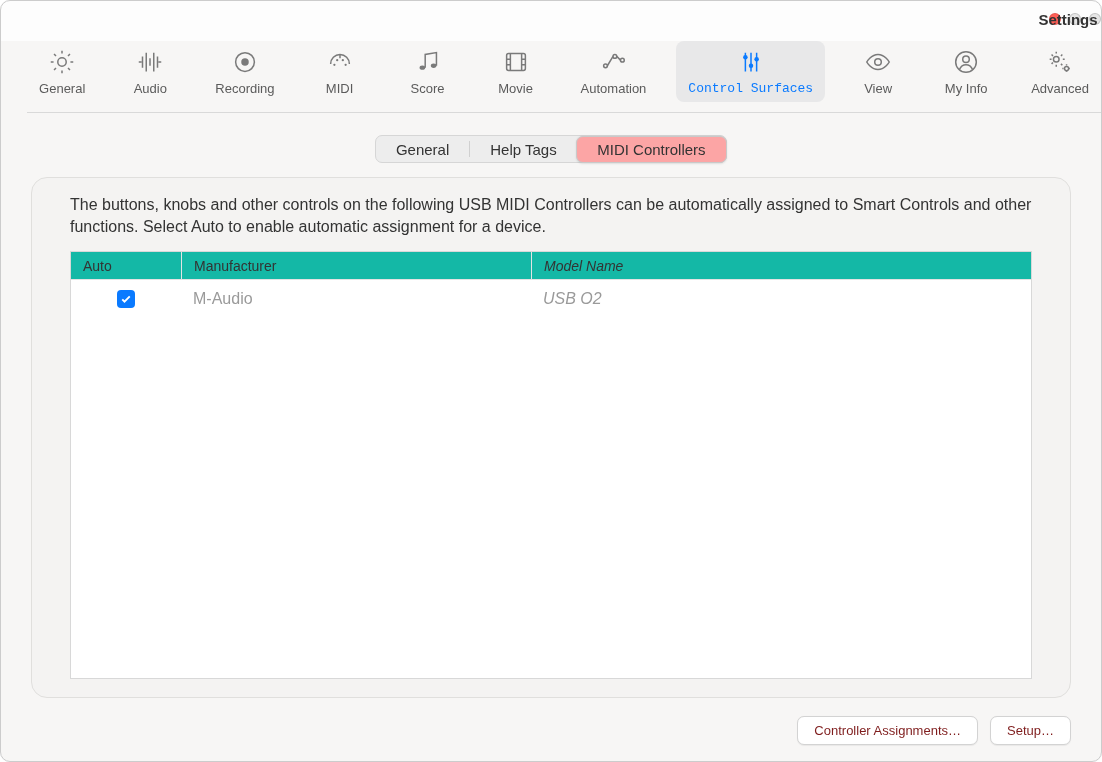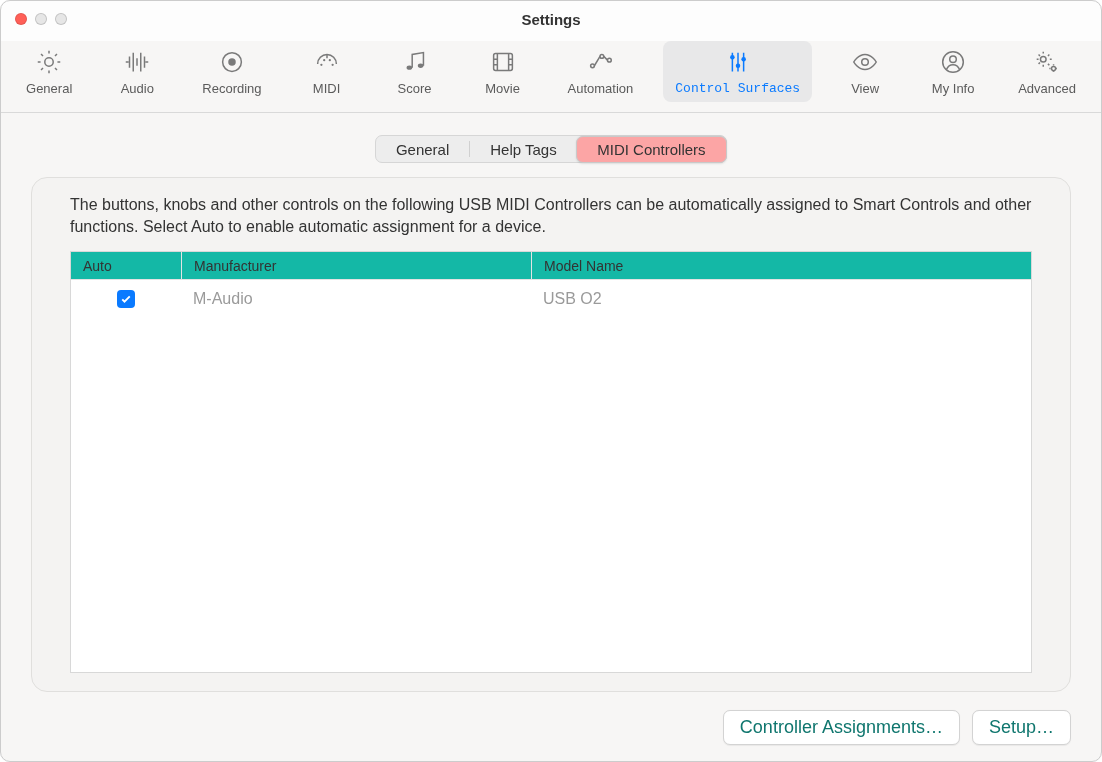--- a/index.html
+++ b/index.html
@@ -14,20 +14,21 @@
     }
     .window {
       width: 1102px;
       height: 762px;
       background: linear-gradient(to bottom, #fdfdfd 0, #fdfdfd 40px, #f7f6f5 40px);
       border: 1px solid #ccc;
       border-radius: 10px;
       display: flex;
       flex-direction: column;
       box-shadow: 0 0 1px rgba(0,0,0,.1);
+      align-items: flex-end;
     }
     .titlebar {
       height: 36px;
       display: flex;
       align-items: center;
       position: relative;
       border-bottom: none;
     }
     .traffic {
       display: flex;
@@ -89,39 +90,39 @@
     .thead {
       display:flex; height:28px; align-items:stretch;
       font-size:14px; color:#333;
       border-bottom:1px solid #e3e3e3;
       background:#14b8a6;
     }
     .th { display:flex; align-items:center; padding:0 12px; }
     .th + .th { border-left:1px solid #e3e3e3; }
     .col-auto { width:110px; }
     .col-mfr  { width:350px; }
-    .col-model{ flex:1; }
+    .col-model{ flex:1;font-style:italic; }
     .tbody { flex:1; display:flex; flex-direction:row; }
     .tr {
       display:flex; height:38px; align-items:center; font-size:16px; color:#9a9a9a;
     }
     .tr:nth-child(odd){ background:#fff; }
     .tr:nth-child(even){ background:#f5f5f5; }
     .td { padding:0 12px; display:flex; align-items:center; }
     .chk {
       width:18px; height:18px; border-radius:4px; background:#0a7aff;
       display:flex; align-items:center; justify-content:center; margin-left:34px;
     }
     .chk svg { stroke:#fff; stroke-width:2.5; fill:none; }
     .footer {
       display:flex; justify-content:flex-end; gap:12px; padding-top:18px;
     }
     .btn {
       background:#fff; border:1px solid #d3d3d3; border-radius:7px;
-      padding:6px 16px; font-size:18px; color:#0f766e; cursor:pointer;
+      padding:6px 16px; font-size:13px; color:#7f1d1d; cursor:pointer;
       box-shadow: 0 0.5px 1px rgba(0,0,0,.06);
     }
   </style>
 </head>
 <body>
 
 <div class="window">
   <div class="titlebar">
     <div class="traffic">
       <div class="t-btn t-close"></div>

